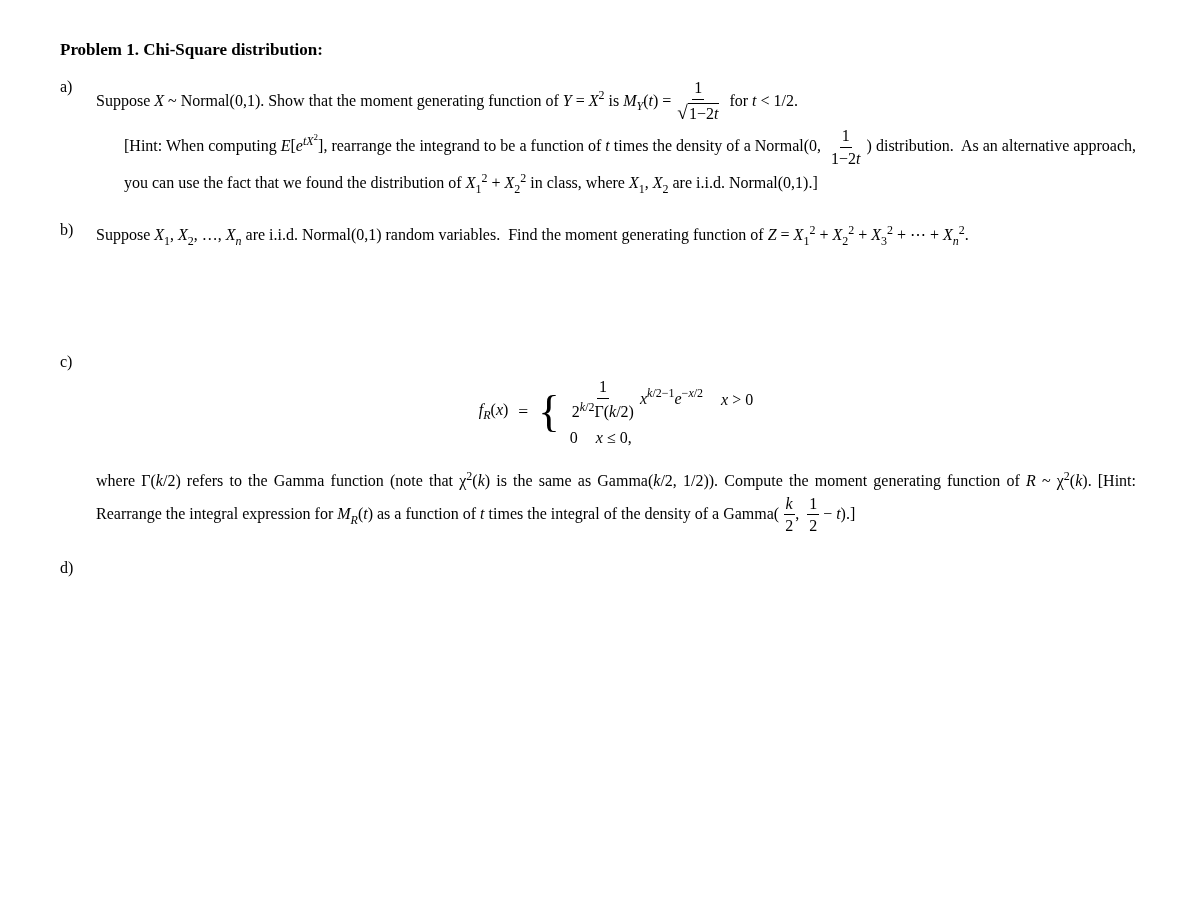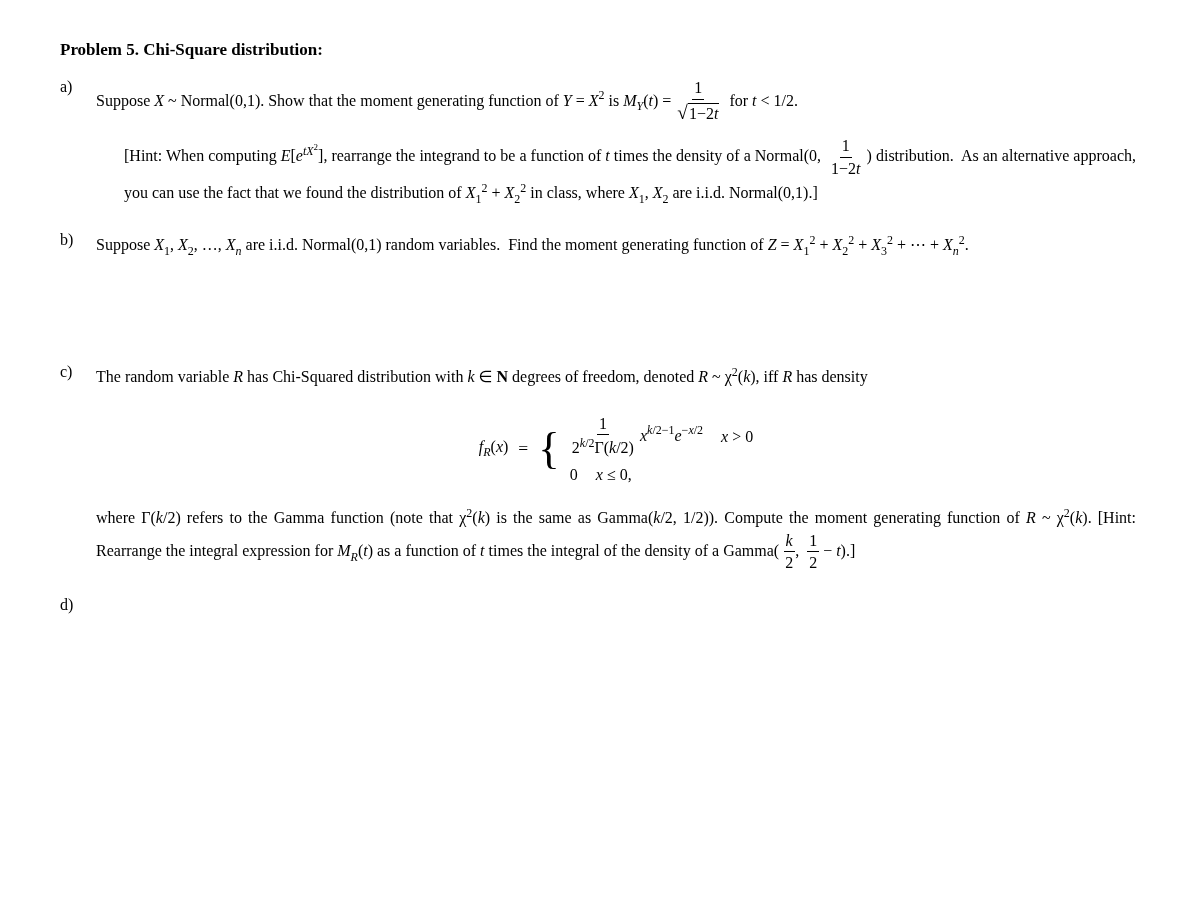--- a/index.html
+++ b/index.html
@@ -27,21 +27,20 @@
     .section-label {
       display: flex;
       align-items: flex-start;
       gap: 8px;
     }
     p {
       line-height: 1.6;
       text-align: justify;
     }
     .hint-block {
-      margin-top: 10px;
       padding-left: 28px;
     }
     .frac {
       display: inline-flex;
       flex-direction: column;
       align-items: center;
       vertical-align: middle;
       gap: 1px;
     }
     .frac .num {
@@ -94,21 +93,21 @@
       gap: 10px;
       justify-content: center;
       margin: 24px 0 20px 0;
     }
   </style>
 </head>
 <body>
 
 <div>
 
-  <div class="problem-title">Problem 5.  Chi-Square distribution:</div>
+  <div class="problem-title">Problem 1.  Chi-Square distribution:</div>
 
   <div class="section">
     <div class="section-label">
       <span style="min-width:28px;">a)</span>
       <div>
         <p>
           Suppose <em>X</em> ~ Normal(0,1). Show that the moment generating function of <em>Y</em> = <em>X</em><sup>2</sup> is <em>M</em><sub><em>Y</em></sub>(<em>t</em>) =
           <span class="frac">
             <span class="num">1</span>
             <span class="den"><span class="sqrt-sym">√</span><span class="overline-content">1−2<em>t</em></span></span>
@@ -137,23 +136,20 @@
       </div>
     </div>
   </div>
 
   <div style="height: 80px;"></div>
 
   <div class="section">
     <div class="section-label">
       <span style="min-width:28px;">c)</span>
       <div style="width:100%;">
-        <p>
-          The random variable <em>R</em> has Chi-Squared distribution with <em>k</em> ∈ <strong>N</strong> degrees of freedom, denoted <em>R</em> ~ χ<sup>2</sup>(<em>k</em>), iff <em>R</em> has density
-        </p>
 
         <div class="density-row">
 
           <span>
             <em>f</em><sub><em>R</em></sub>(<em>x</em>)
           </span>
           <span style="font-size:1.1em;">=</span>
 
           <span class="big-brace">{</span>
 

